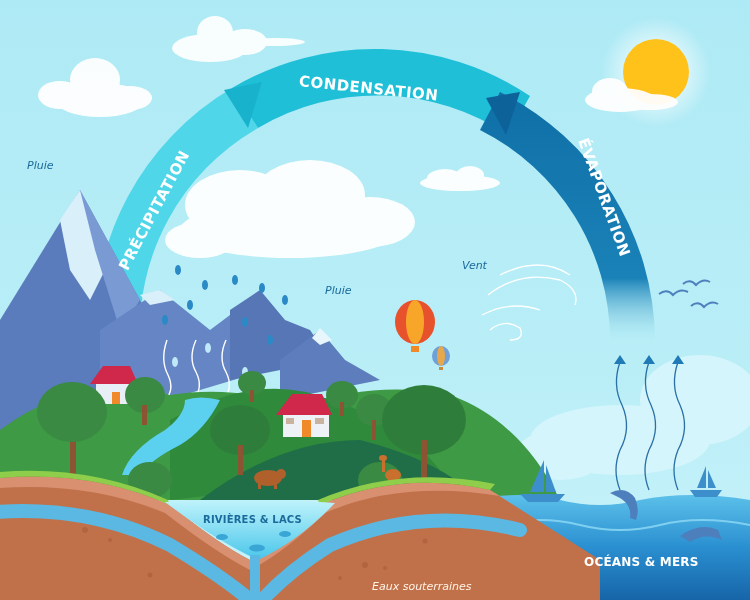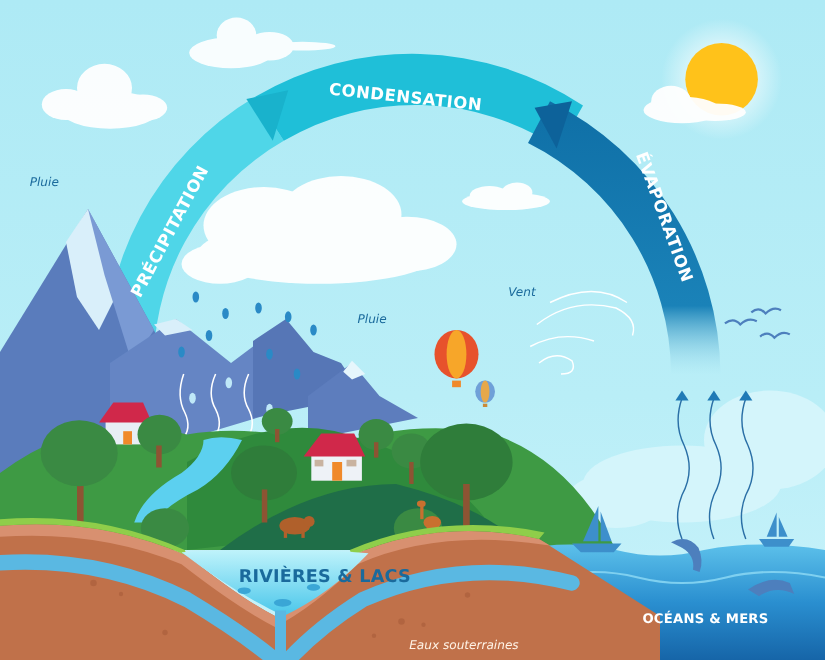--- a/index.html
+++ b/index.html
@@ -275,15 +275,15 @@
 
   <div class="lbl caps-label" style="left:300px; top:72px; color:#ffffff; font-size:15px; transform: rotate(6deg); transform-origin: left top; letter-spacing:0.5px;">CONDENSATION</div>
   <div class="lbl caps-label" style="left:78px; top:185px; width:170px; color:#ffffff; font-size:15px; transform: rotate(-62deg); transform-origin: center center; letter-spacing:0.5px;">PRÉCIPITATION</div>
   <div class="lbl caps-label" style="left:530px; top:205px; width:160px; color:#ffffff; font-size:15px; transform: rotate(70deg); transform-origin: center center; letter-spacing:0.5px;">ÉVAPORATION</div>
 
   <div class="lbl italic-label" style="left:27px; top:159px;">Pluie</div>
   <div class="lbl italic-label" style="left:325px; top:284px;">Pluie</div>
   <div class="lbl italic-label" style="left:462px; top:259px;">Vent</div>
   <div class="lbl italic-label" style="left:372px; top:580px; color:#fff3e6; font-size:11px;">Eaux souterraines</div>
 
-  <div class="lbl caps-label" style="left:217px; top:514px; color:#1a6a9c; font-size:16px;text-align:right;">RIVIÈRES &amp; LACS</div>
+  <div class="lbl caps-label" style="left:203px; top:514px; color:#1a6a9c; font-size:10px;text-align:right;">RIVIÈRES &amp; LACS</div>
   <div class="lbl caps-label" style="left:584px; top:555px; color:#ffffff; font-size:12px;">OCÉANS &amp; MERS</div>
 </div>
 
 </body></html>

